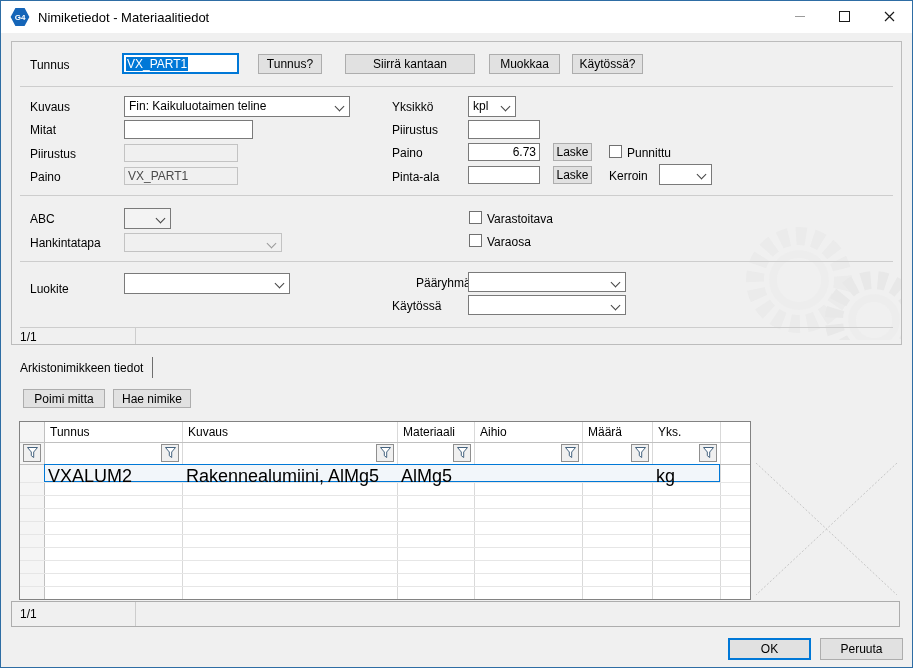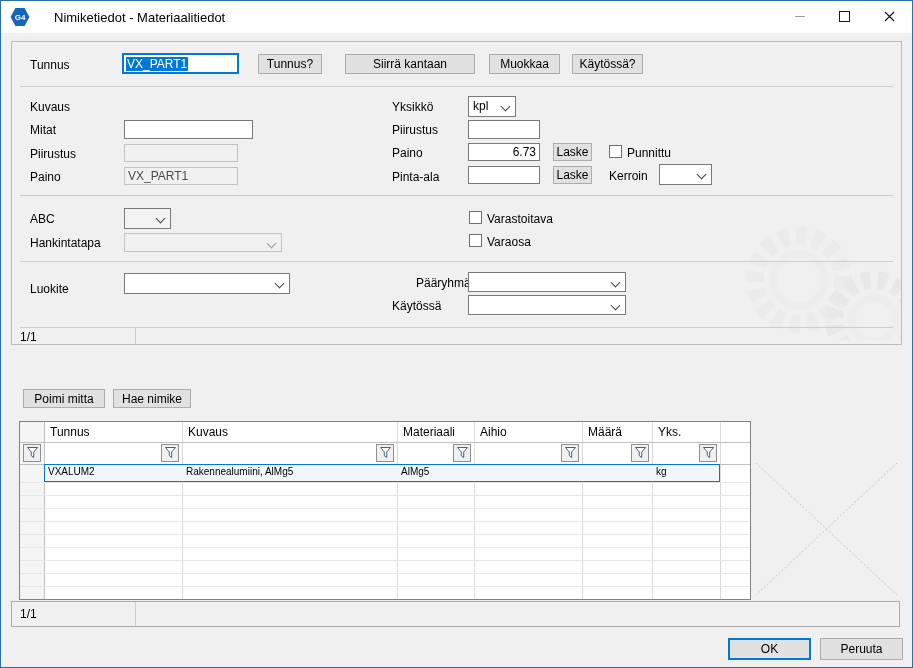--- a/index.html
+++ b/index.html
@@ -3,21 +3,21 @@
 <meta charset="utf-8">
 <style>
   html,body{margin:0;padding:0;background:#d9d9d9;}
   .window{
     position:relative;width:911px;height:666px;margin:0;
     border:1px solid #2e6da4;background:#f0f0f0;
     font-family:"Liberation Sans",sans-serif;font-size:12px;color:#000;
     overflow:hidden;
   }
   
-  .titlebar{position:absolute;left:0;top:0;width:100%;height:32px;background:#ffffff;display:flex;align-items:center;gap:16px;}
+  .titlebar{position:absolute;left:0;top:0;width:100%;height:32px;background:#ffffff;display:flex;align-items:center;}
   .app-icon{width:20px;height:20px;margin-left:9px;background:#1565b8;color:#fff;
     clip-path:polygon(27% 5%,73% 5%,97% 50%,73% 95%,27% 95%,3% 50%);
     display:flex;align-items:center;justify-content:center;font-size:8px;font-weight:bold;}
   .title-text{margin-left:8px;font-size:13px;}
   .win-controls{position:absolute;right:0;top:0;height:32px;display:flex;}
   .winbtn{width:45px;height:31px;display:flex;align-items:center;justify-content:center;}
   .min-glyph{width:10px;height:1px;background:#9b9b9b;}
   .max-glyph{width:9px;height:9px;border:1px solid #1a1a1a;}
   
   .label{position:absolute;white-space:nowrap;}
@@ -51,21 +51,21 @@
   .grid{position:absolute;left:18px;top:420px;width:730px;height:177px;box-sizing:content-box;
     border:1px solid #828282;background:#fff;overflow:hidden;}
   .gv{position:absolute;top:0;width:1px;height:177px;background:#d9d9d9;}
   .gh{position:absolute;left:0;width:730px;height:1px;background:#e6e6e6;}
   .gh.strong{background:#c0c0c0;}
   .ghead{position:absolute;top:3px;font-size:12px;white-space:nowrap;}
   .filter-btn{position:absolute;top:22px;width:18px;height:18px;box-sizing:border-box;
     background:#f0f0f0;border:1px solid #8f8f8f;display:flex;align-items:center;justify-content:center;}
   .sel-row{position:absolute;left:24px;top:42px;width:676px;height:18px;box-sizing:border-box;
     border:1px solid #0078d7;background:#f2f6fa;}
-  .cell{position:absolute;top:44px;white-space:nowrap;overflow:hidden;font-size:10px;}
+  .cell{position:absolute;top:44px;white-space:nowrap;overflow:hidden;font-size:18px;}
   .rowhead-col{position:absolute;left:0;top:0;width:24px;height:177px;background:#f5f5f5;border-right:1px solid #c0c0c0;}
   
   .xph{position:absolute;left:755px;top:462px;}
   
   .statusbar{position:absolute;left:10px;top:600px;width:889px;height:26px;box-sizing:border-box;
     border:1px solid #adadad;background:#f0f0f0;}
   .statusbar .txt{position:absolute;left:8px;top:5px;}
   .statusbar .vl{position:absolute;left:123px;top:0;bottom:0;width:1px;background:#cdcdcd;}
   .ok-btn{border:2px solid #0078d7;}
 </style>
@@ -108,20 +108,23 @@
       <span class="sel-text">VX_PART1</span>
     </div>
     <div class="btn" style="left:246px;top:12px;width:64px;height:20px;">Tunnus?</div>
     <div class="btn" style="left:333px;top:12px;width:130px;height:20px;">Siirrä kantaan</div>
     <div class="btn" style="left:477px;top:12px;width:71px;height:20px;">Muokkaa</div>
     <div class="btn" style="left:560px;top:12px;width:71px;height:20px;">Käytössä?</div>
 
     <div class="divider" style="top:44px;"></div>
 
     <div class="label" style="left:18px;top:58px;">Kuvaus</div>
+    <div class="combo" style="left:112px;top:54px;width:226px;height:21px;">
+      <span>Fin: Kaikuluotaimen teline</span><span class="arrow"></span>
+    </div>
     <div class="label" style="left:18px;top:81px;">Mitat</div>
     <input class="tbox" style="left: 112px; top: 78px; width: 129px; height: 19px;" value="">
     <div class="label" style="left:18px;top:105px;">Piirustus</div>
     <input class="tbox disabled" style="left: 112px; top: 102px; width: 114px; height: 18px;" value="">
     <div class="label" style="left:18px;top:128px;">Paino</div>
     <input class="tbox disabled" style="left: 112px; top: 125px; width: 114px; height: 18px;" value="VX_PART1">
 
     <div class="label" style="left:380px;top:58px;">Yksikkö</div>
     <div class="combo" style="left:456px;top:54px;width:48px;height:21px;">
       <span>kpl</span><span class="arrow"></span>
@@ -170,20 +173,21 @@
     <div class="combo" style="left:456px;top:253px;width:158px;height:20px;">
       <span></span><span class="arrow"></span>
     </div>
 
     <div class="divider" style="top:285px;"></div>
     <div class="panel-pager">1/1</div>
     <div class="vline" style="left:123px;top:285px;height:19px;"></div>
   </div>
 
   <div class="tabs">
+    <div class="tab">Arkistonimikkeen tiedot</div>
   </div>
 
   <div class="btn" style="left:22px;top:388px;width:82px;height:19px;">Poimi mitta</div>
   <div class="btn" style="left:112px;top:388px;width:78px;height:19px;">Hae nimike</div>
 
   <div class="grid">
     <div class="rowhead-col"></div>
 
     <div class="gv" style="left:162px;"></div>
     <div class="gv" style="left:377px;"></div>

